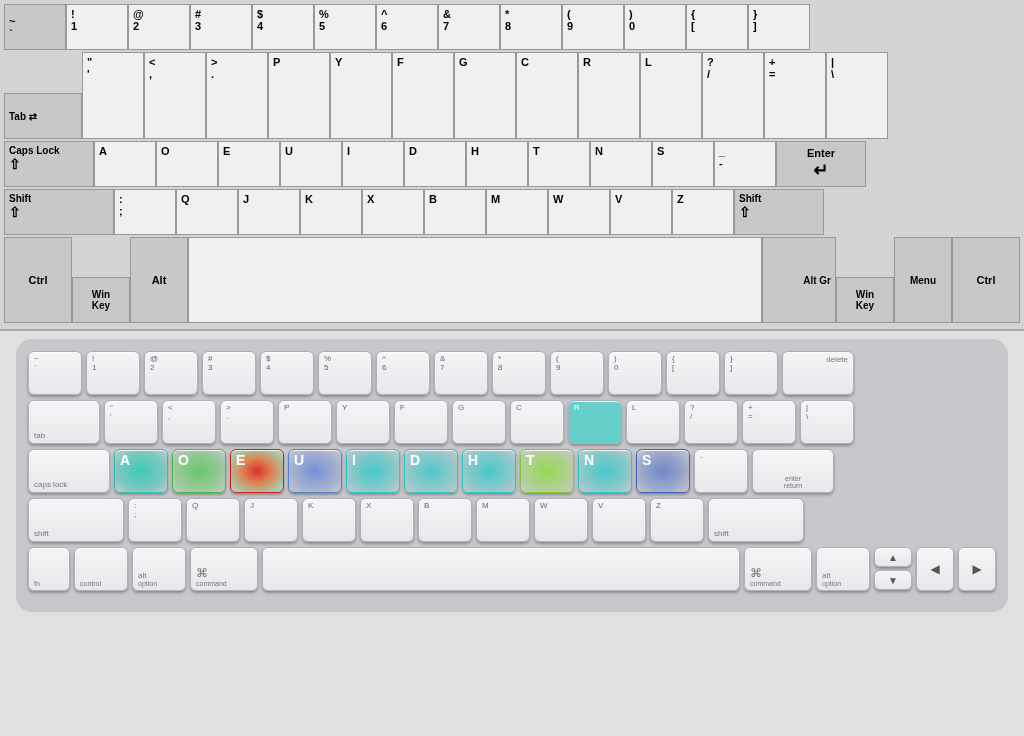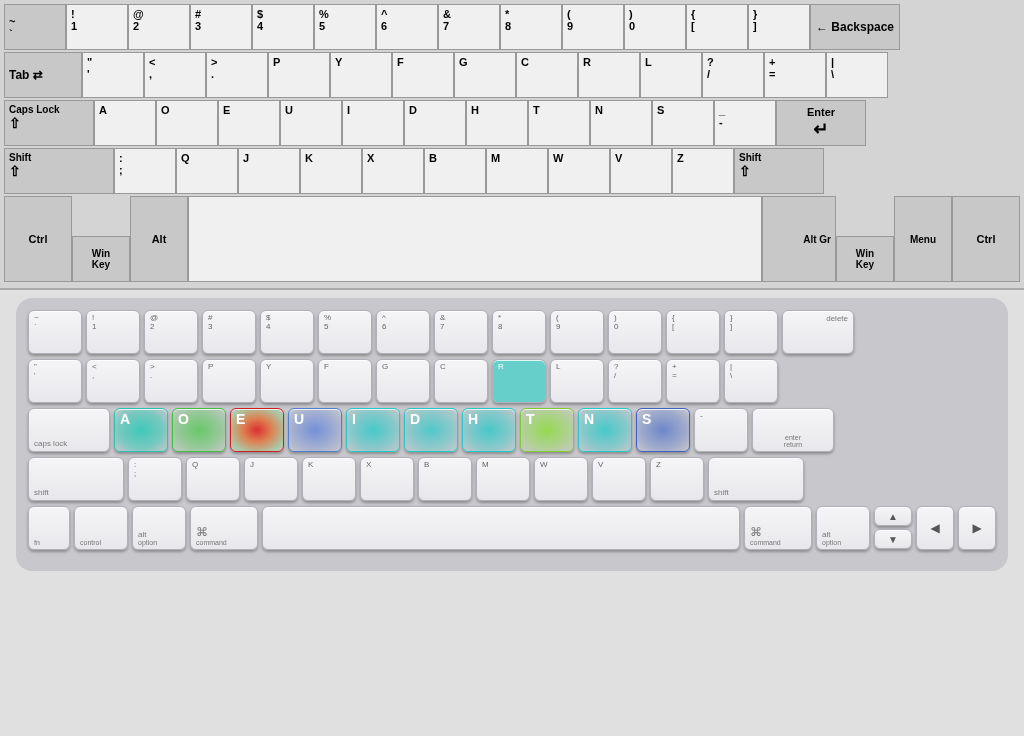--- a/index.html
+++ b/index.html
@@ -179,25 +179,24 @@
           <span class="bot-char">0</span>
         </div>
       <div class="key std">
           <span class="top-char">{</span>
           <span class="bot-char">[</span>
         </div>
       <div class="key std">
           <span class="top-char">}</span>
           <span class="bot-char">]</span>
         </div>
-      <div class="key backspace-key special" style="align-items:center; flex-direction:row; justify-content:center; font-size:12px;">← Backspace</div>
     </div>
 
     <div class="kb-row">
-      <div class="key tab-key special" style="font-size:12px; justify-content:center;">Tab ⇄</div>
+      <div class="key tab-key special" style="font-size:10px; justify-content:center;margin-top:41px;">Tab ⇄</div>
       <div class="key std">
           <span class="top-char">"</span>
           <span class="bot-char">'</span>
         </div>
       <div class="key std">
           <span class="top-char">&lt;</span>
           <span class="bot-char">,</span>
         </div>
       <div class="key std">
           <span class="top-char">&gt;</span>
@@ -393,20 +392,23 @@
       <div class="mac-key mac-std">
           <span class="mk-top">}</span>
           <span class="mk-bot">]</span>
         </div>
       <div class="mac-key mac-delete" style="justify-content:flex-start; align-items:flex-end;">
           <span class="mk-label">delete</span>
         </div>
     </div>
 
     <div class="mac-row">
+      <div class="mac-key mac-tab" style="justify-content:flex-end; align-items:flex-start;">
+          <span class="mk-label">tab</span>
+        </div>
       <div class="mac-key mac-std">
           <span class="mk-top">"</span>
           <span class="mk-bot">'</span>
         </div>
       <div class="mac-key mac-std">
           <span class="mk-top">&lt;</span>
           <span class="mk-bot">,</span>
         </div>
       <div class="mac-key mac-std">
           <span class="mk-top">&gt;</span>

